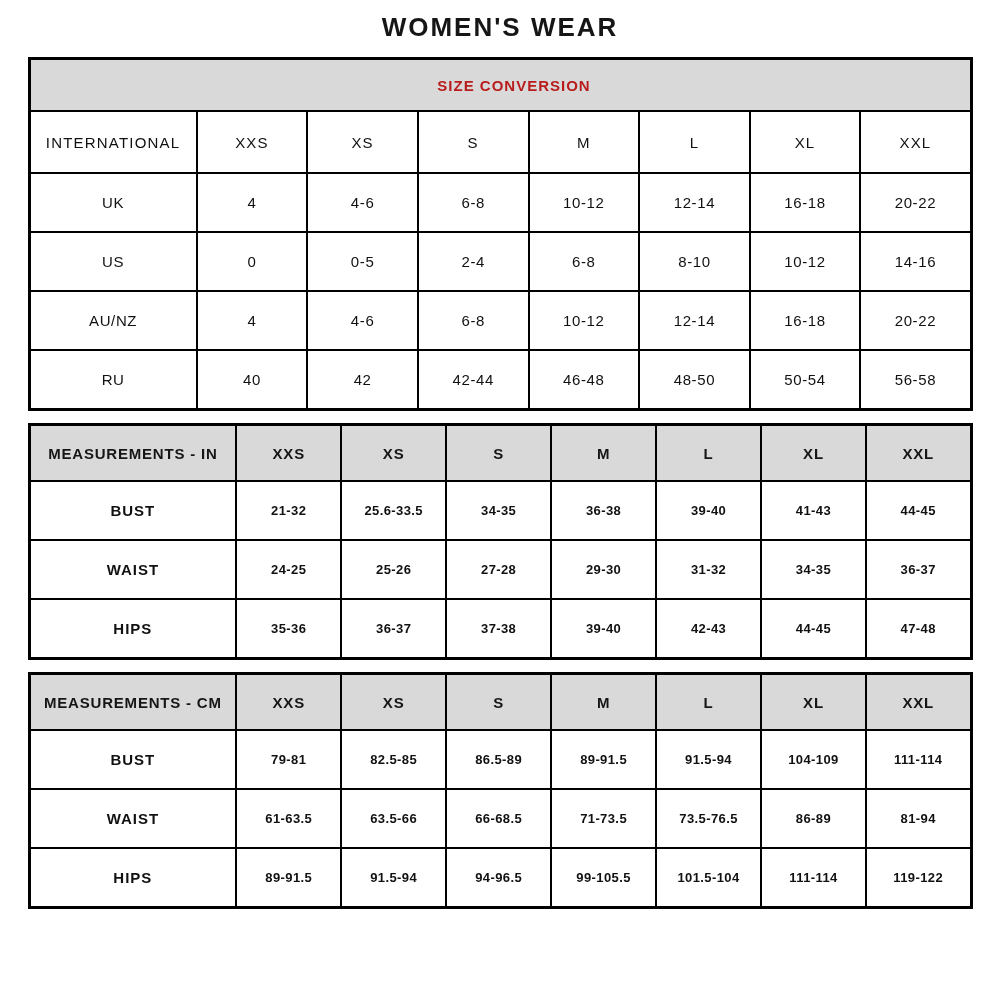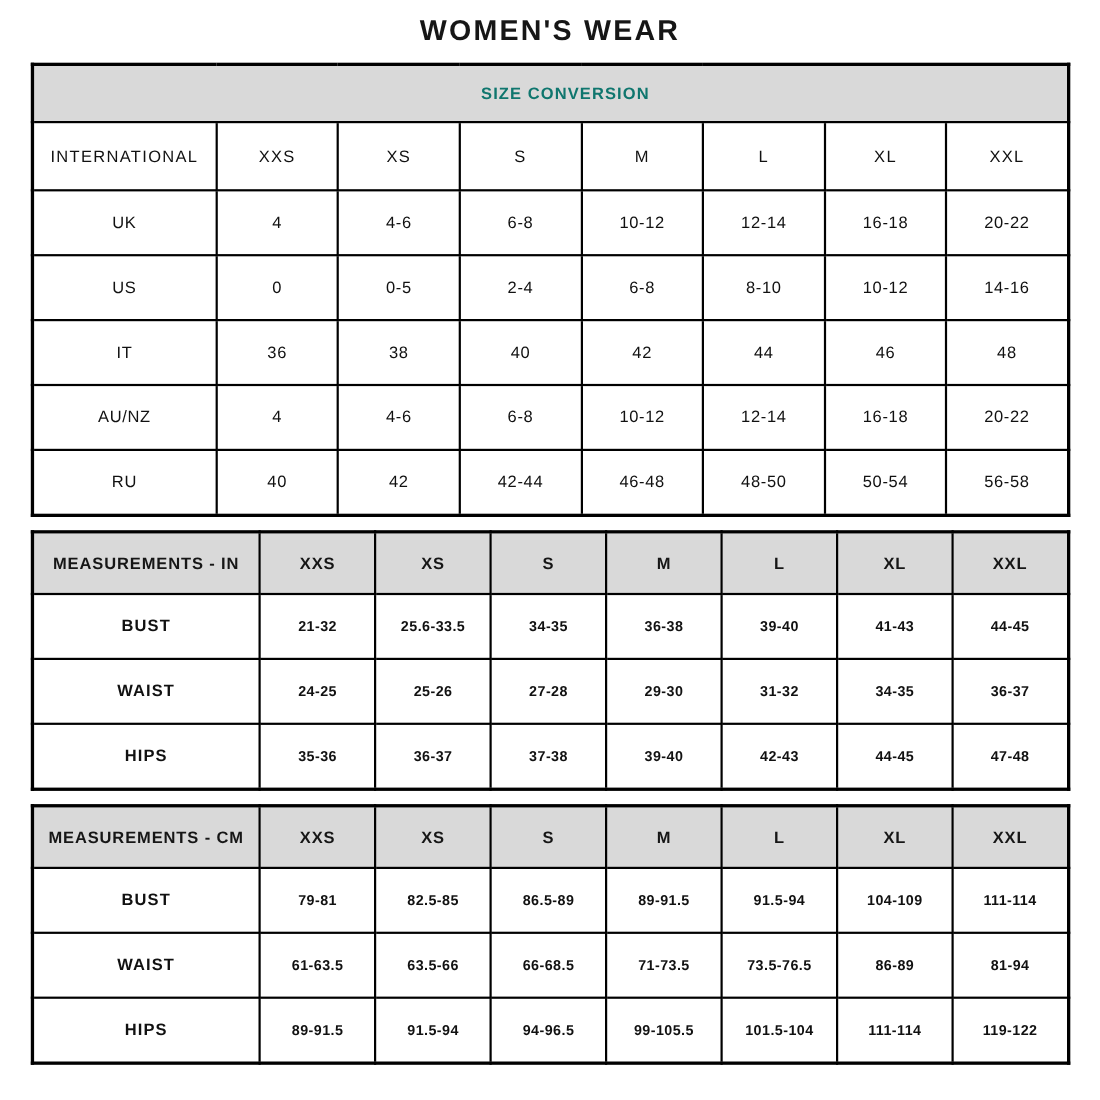--- a/index.html
+++ b/index.html
@@ -37,21 +37,21 @@
     padding: 2px 4px;
     overflow: hidden;
   }
   
   th.table-banner {
     background: #d9d9d9;
     height: 46px;
     font-size: 15px;
     font-weight: 700;
     letter-spacing: 1px;
-    color: #0f766e;
+    color: #b91c1c;
     padding-left: 32px;
   }
   
   tr.col-header-row td {
     height: 56px;
     font-size: 15px;
     font-weight: 400;
     letter-spacing: 1.2px;
   }
   
@@ -128,30 +128,20 @@
         <td class="row-label">US</td>
         <td>0</td>
         <td>0-5</td>
         <td>2-4</td>
         <td>6-8</td>
         <td>8-10</td>
         <td>10-12</td>
         <td>14-16</td>
       </tr>
       <tr class="data-row">
-        <td class="row-label">IT</td>
-        <td>36</td>
-        <td>38</td>
-        <td>40</td>
-        <td>42</td>
-        <td>44</td>
-        <td>46</td>
-        <td>48</td>
-      </tr>
-      <tr class="data-row">
         <td class="row-label">AU/NZ</td>
         <td>4</td>
         <td>4-6</td>
         <td>6-8</td>
         <td>10-12</td>
         <td>12-14</td>
         <td>16-18</td>
         <td>20-22</td>
       </tr>
       <tr class="data-row">

